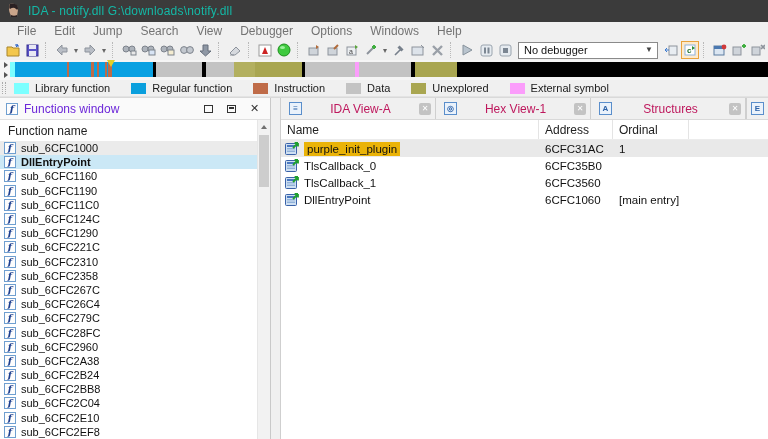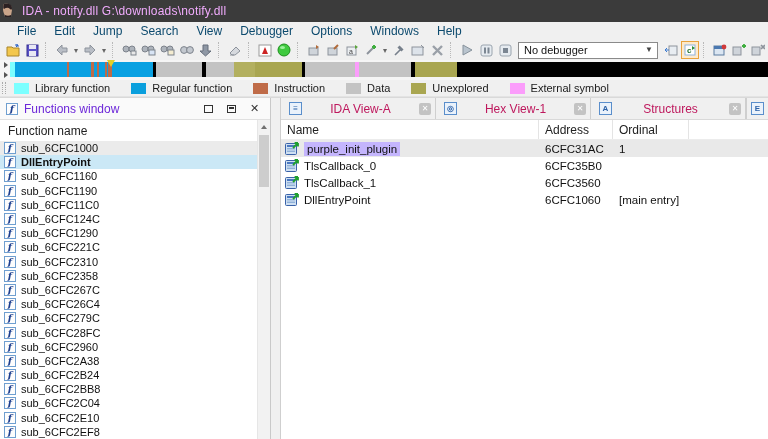--- a/index.html
+++ b/index.html
@@ -1,26 +1,26 @@
 <!DOCTYPE html>
 <html><head>
 <meta charset="utf-8">
 <style>
   * { margin:0; padding:0; box-sizing:border-box; }
   html,body { width:768px; height:439px; overflow:hidden; }
   body { font-family:"Liberation Sans", sans-serif; background:#fff; color:#111; font-size:12px; position:relative; }
 
   
-  .titlebar { height:22px; background:#3b3b3b; color:#f0abfc; display:flex; align-items:center; gap:7px; }
+  .titlebar { height:22px; background:#3b3b3b; color:#14b8a6; display:flex; align-items:center; padding-left:6px; gap:7px; }
   .titlebar .apptitle { font-size:12px; letter-spacing:.2px; }
   .mascot { width:15px; height:16px; display:inline-block; }
 
   
   .menubar { height:18px; background:#f0f0f0; display:flex; align-items:center; padding-left:8px; gap:0; border-bottom:1px solid #f0f0f0; }
-  .menubar .mitem { padding:1px 9px; color:#0c4a6e; cursor:default; }
+  .menubar .mitem { padding:1px 9px; color:#737373; cursor:default; }
 
   
   .toolbar { height:20px; background:#f0f0f0; display:flex; align-items:center; padding-left:4px; gap:1px; }
   .tbtn { width:18px; height:18px; display:flex; align-items:center; justify-content:center; flex:0 0 auto; }
   .tsep { width:5px; height:16px; border-left:1px dotted #b9b9b9; margin:0 2px 0 3px; flex:0 0 auto; }
   .caret { width:8px; height:18px; display:flex; align-items:center; justify-content:center; font-size:8px; color:#666; flex:0 0 auto; }
   .combo { width:140px; height:17px; background:#fff; border:1px solid #8a8a8a; display:flex; align-items:center; font-size:11px; padding-left:5px; margin:0 3px; position:relative; flex:0 0 auto;}
   .combo .cbarrow { position:absolute; right:2px; top:2px; width:12px; height:11px; font-size:8px; color:#444; text-align:center; }
   .hl-tool { border:1px solid #e8a33d; background:#fdeacc; }
   svg { display:block; }
@@ -86,21 +86,21 @@
   .exphdr { height:20px; display:flex; align-items:center; background:#fff; border-bottom:1px solid #ececec; font-size:12px; color:#222; }
   .exphdr .c { padding-left:6px; height:100%; display:flex; align-items:center; border-right:1px solid #e4e4e4; }
   .c-name { width:258px; }
   .c-addr { width:74px; }
   .c-ord  { width:76px; }
   .c-fill { flex:1; border-right:none !important; }
   .exprow { height:17px; display:flex; align-items:center; font-size:11.5px; }
   .exprow.sel { background:#e9e9e9; }
   .exprow .cell { padding-left:6px; display:flex; align-items:center; gap:5px; }
   .exprow .cell.c-name { padding-left:4px; }
-  .hlname { background:#c4b5fd; padding:1px 3px; }
+  .hlname { background:#eab308; padding:1px 3px; }
   .expicon { flex:0 0 auto; }
 </style>
 </head>
 <body>
 
 <div class="titlebar">
   <span class="mascot">
     <svg width="15" height="16" viewBox="0 0 15 16">
       <path d="M4 1 C8 0 12 2 12 6 C12 9 11 11 11 14 L5 14 C5 11 3 10 3 6 C3 3 3 2 4 1 Z" fill="#caa58a"></path>
       <path d="M4 1 C8 0 12 1 12 5 C12 7 11 7 10 6 C8 4 6 5 4 6 C3 6 3 2 4 1 Z" fill="#2a2022"></path>

